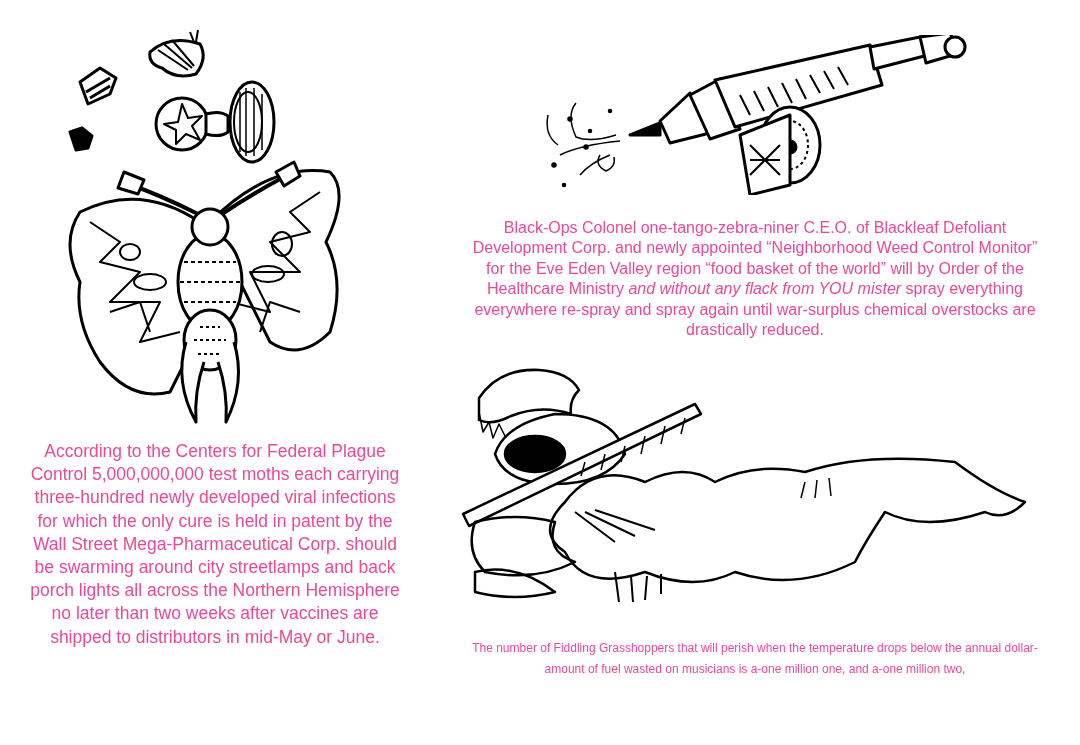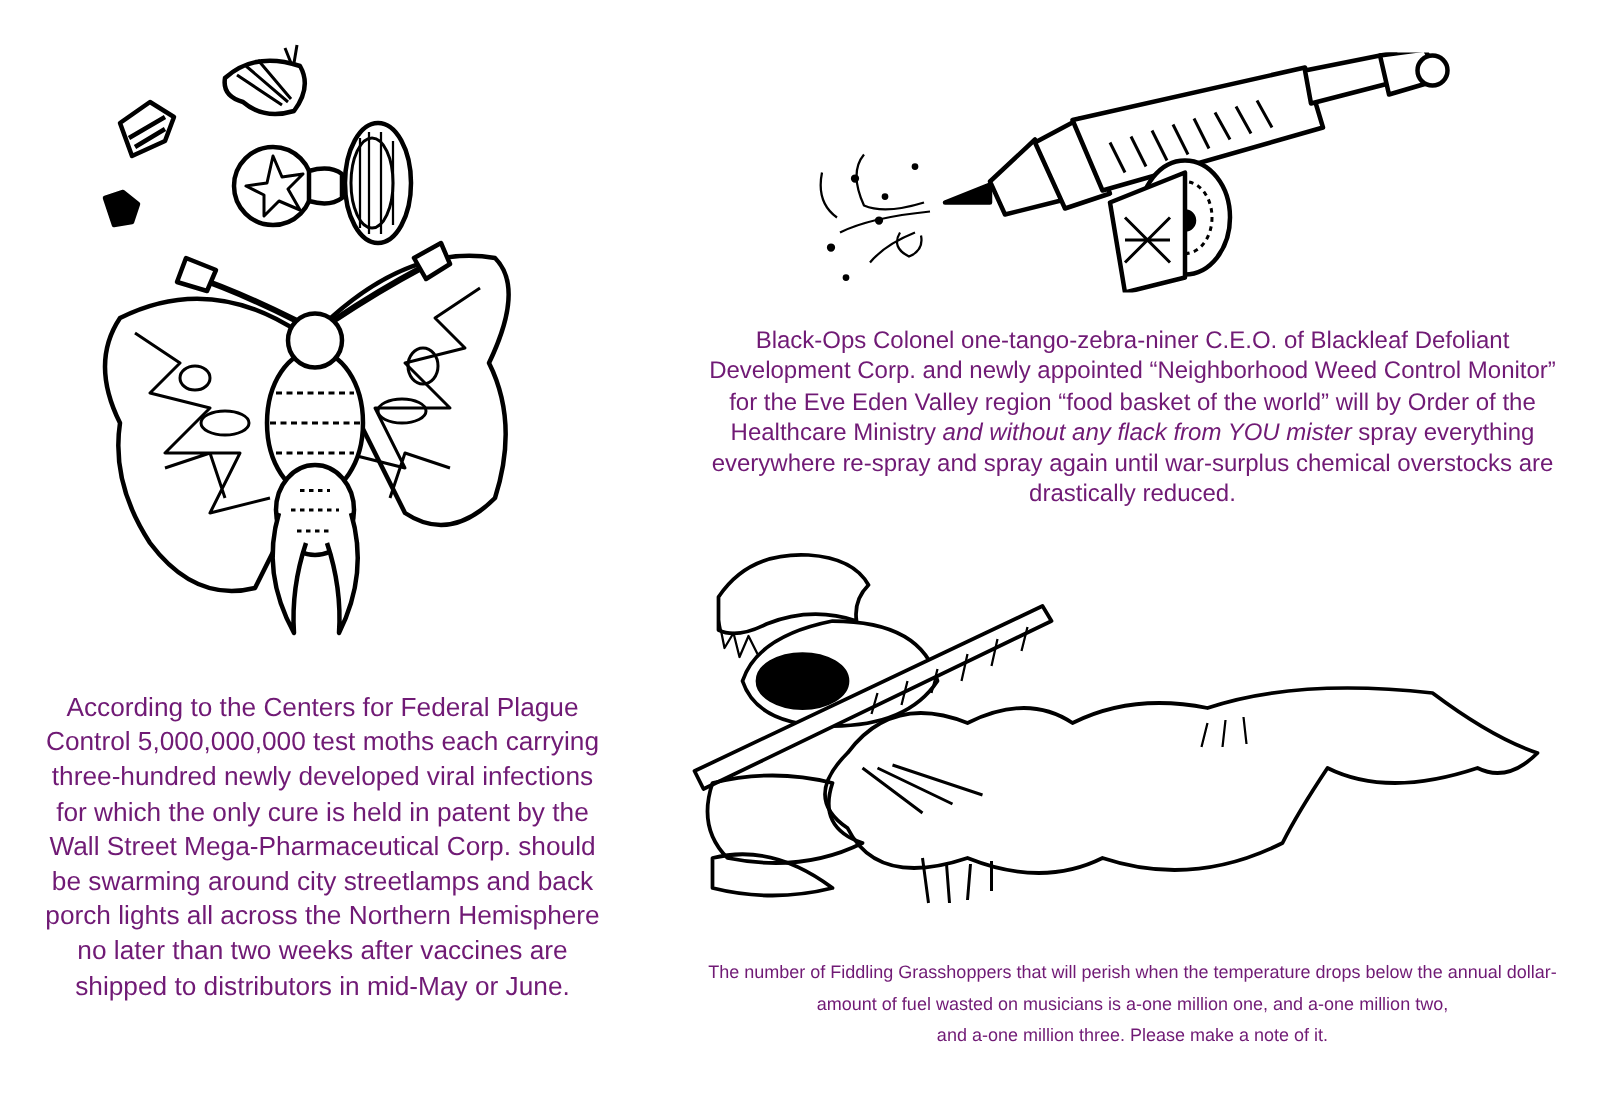--- a/index.html
+++ b/index.html
@@ -1,21 +1,21 @@
 <!DOCTYPE html>
 <html><head>
 <meta charset="utf-8">
 <style>
   html, body { margin:0; padding:0; background:#ffffff; }
   body { width:1080px; height:745px; position:relative; overflow:hidden;
          font-family:"Liberation Sans", sans-serif; color:#000; }
   .illus { position:absolute; }
-  .caption { position:absolute; text-align:center; color:#701a75;
+  .caption { position:absolute; text-align:center; color:#ec4899;
              font-family:"Liberation Sans", sans-serif; }
-  #cap-moth { left:30px; top:460px; width:370px; font-size:17.5px; line-height:23.2px; }
+  #cap-moth { left:30px; top:440px; width:370px; font-size:17.5px; line-height:23.2px; }
   #cap-sprayer { left:462px; top:218px; width:586px; font-size:16px; line-height:20.4px; }
   #cap-grass { left:470px; top:638px; width:570px; font-size:12px; line-height:21px; }
   .ital { font-style:italic; }
   svg { display:block; }
 </style>
 </head>
 <body>
 
 <div class="illus" style="left:50px; top:22px; width:310px; height:415px;">
   <svg width="310" height="415" viewBox="0 0 310 415" fill="none" stroke="#000" stroke-width="3" stroke-linejoin="round">
@@ -118,13 +118,13 @@
       <path d="M20 210 q40 -10 80 20 q-40 10 -80 0 z"></path>
       <path d="M160 210 l4 30 M176 214 l2 26 M192 214 l-2 24 M206 212 l0 20" stroke-width="2"></path>
       <path d="M350 120 l-4 16 M362 118 l-2 18 M374 116 l2 18" stroke-width="1.5"></path>
       <path d="M120 150 l40 30 M130 150 l50 24 M140 148 l60 20" stroke-width="2"></path>
     </g>
   </svg>
 </div>
 
 <div class="caption" id="cap-moth">According to the Centers for Federal Plague Control 5,000,000,000 test moths each carrying three-hundred newly developed viral infections for which the only cure is held in patent by the Wall Street Mega-Pharmaceutical Corp. should be swarming around city streetlamps and back porch lights all across the Northern Hemisphere no later than two weeks after vaccines are shipped to distributors in mid-May or June.</div>
 
-<div class="caption" id="cap-grass"><span>The number of Fiddling Grasshoppers that will perish when the temperature drops below the annual dollar-amount of fuel wasted on musicians is a-one million one, and a-one million two,</span><br><span>and a-one million three. Please make a note of it.</span></div>
+<div class="caption" id="cap-grass"><span>The number of Fiddling Grasshoppers that will perish when the temperature drops below the annual dollar-amount of fuel wasted on musicians is a-one million one, and a-one million two,</span><br></div>
 
 </body></html>

